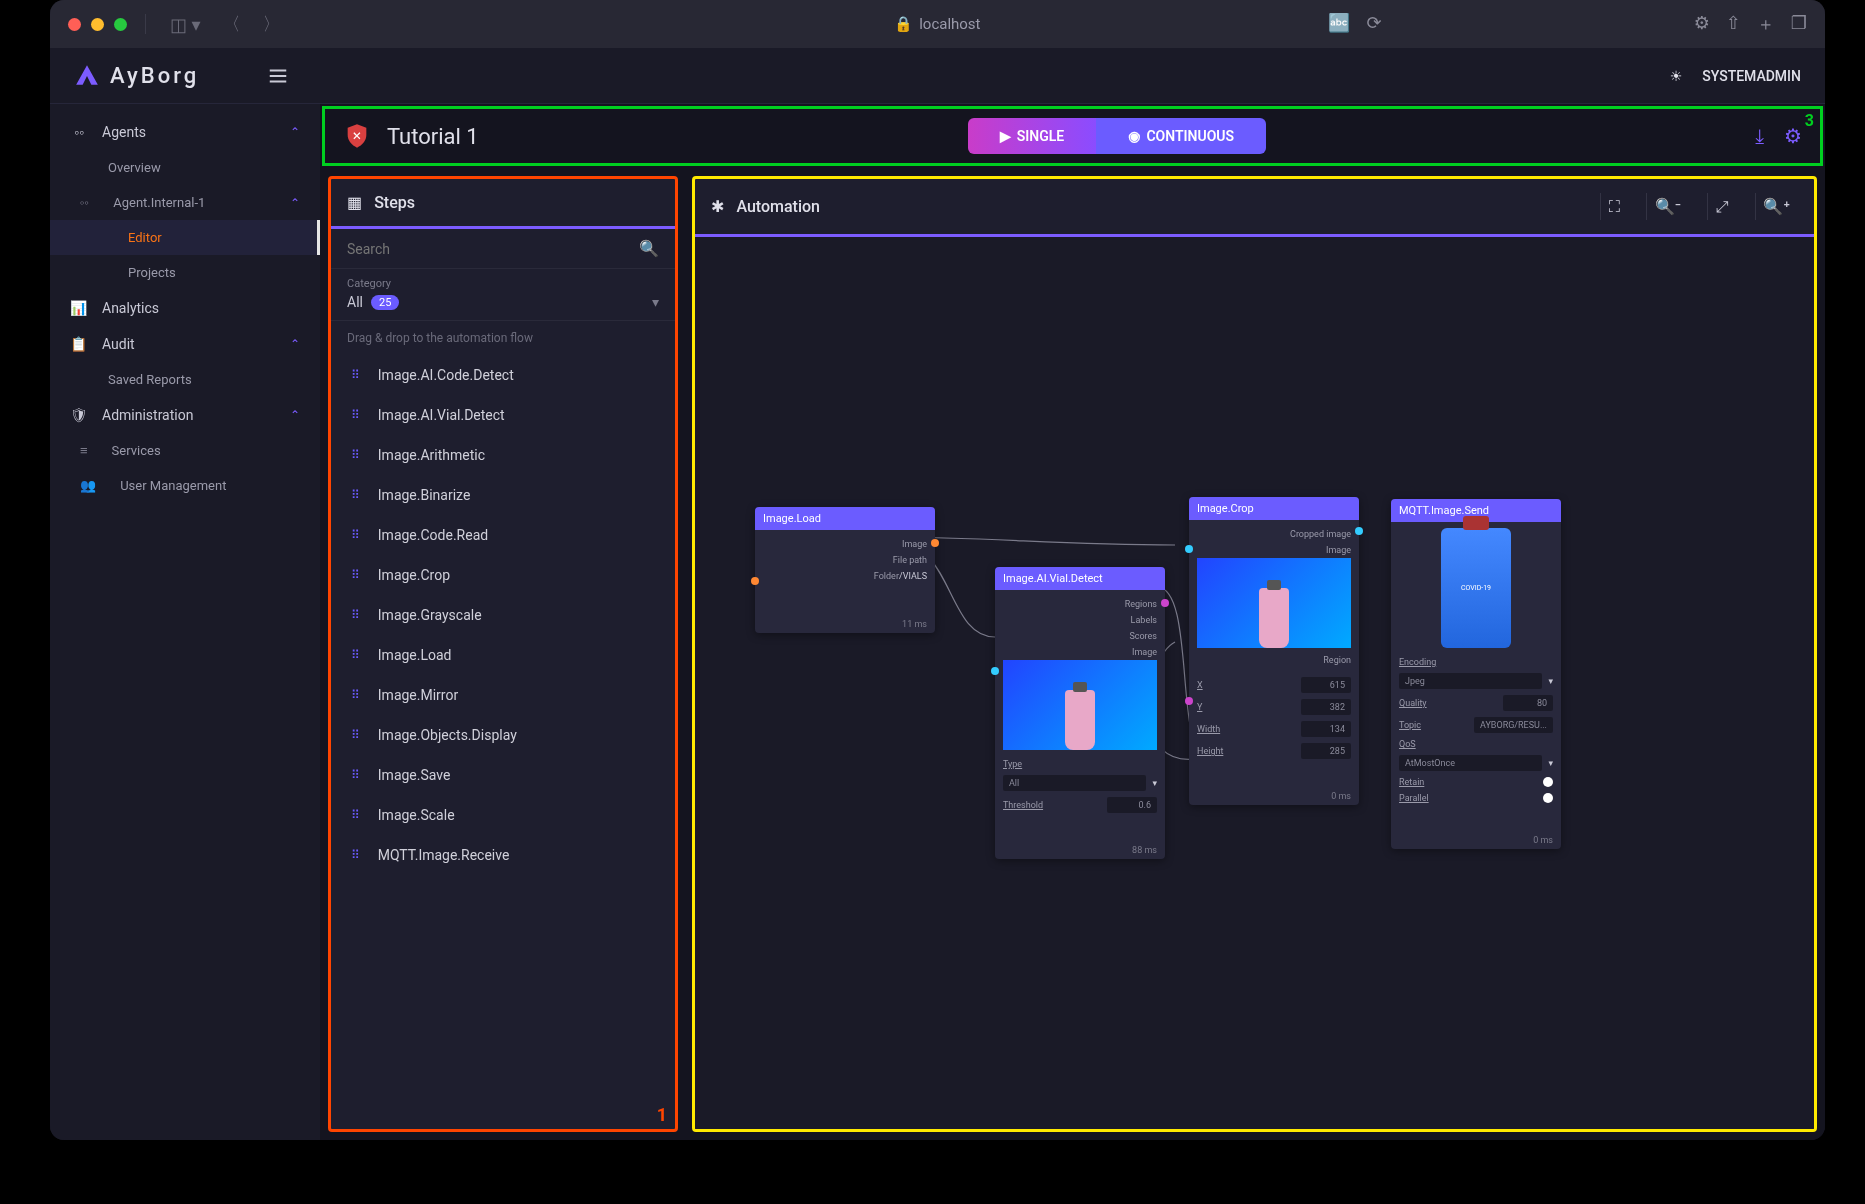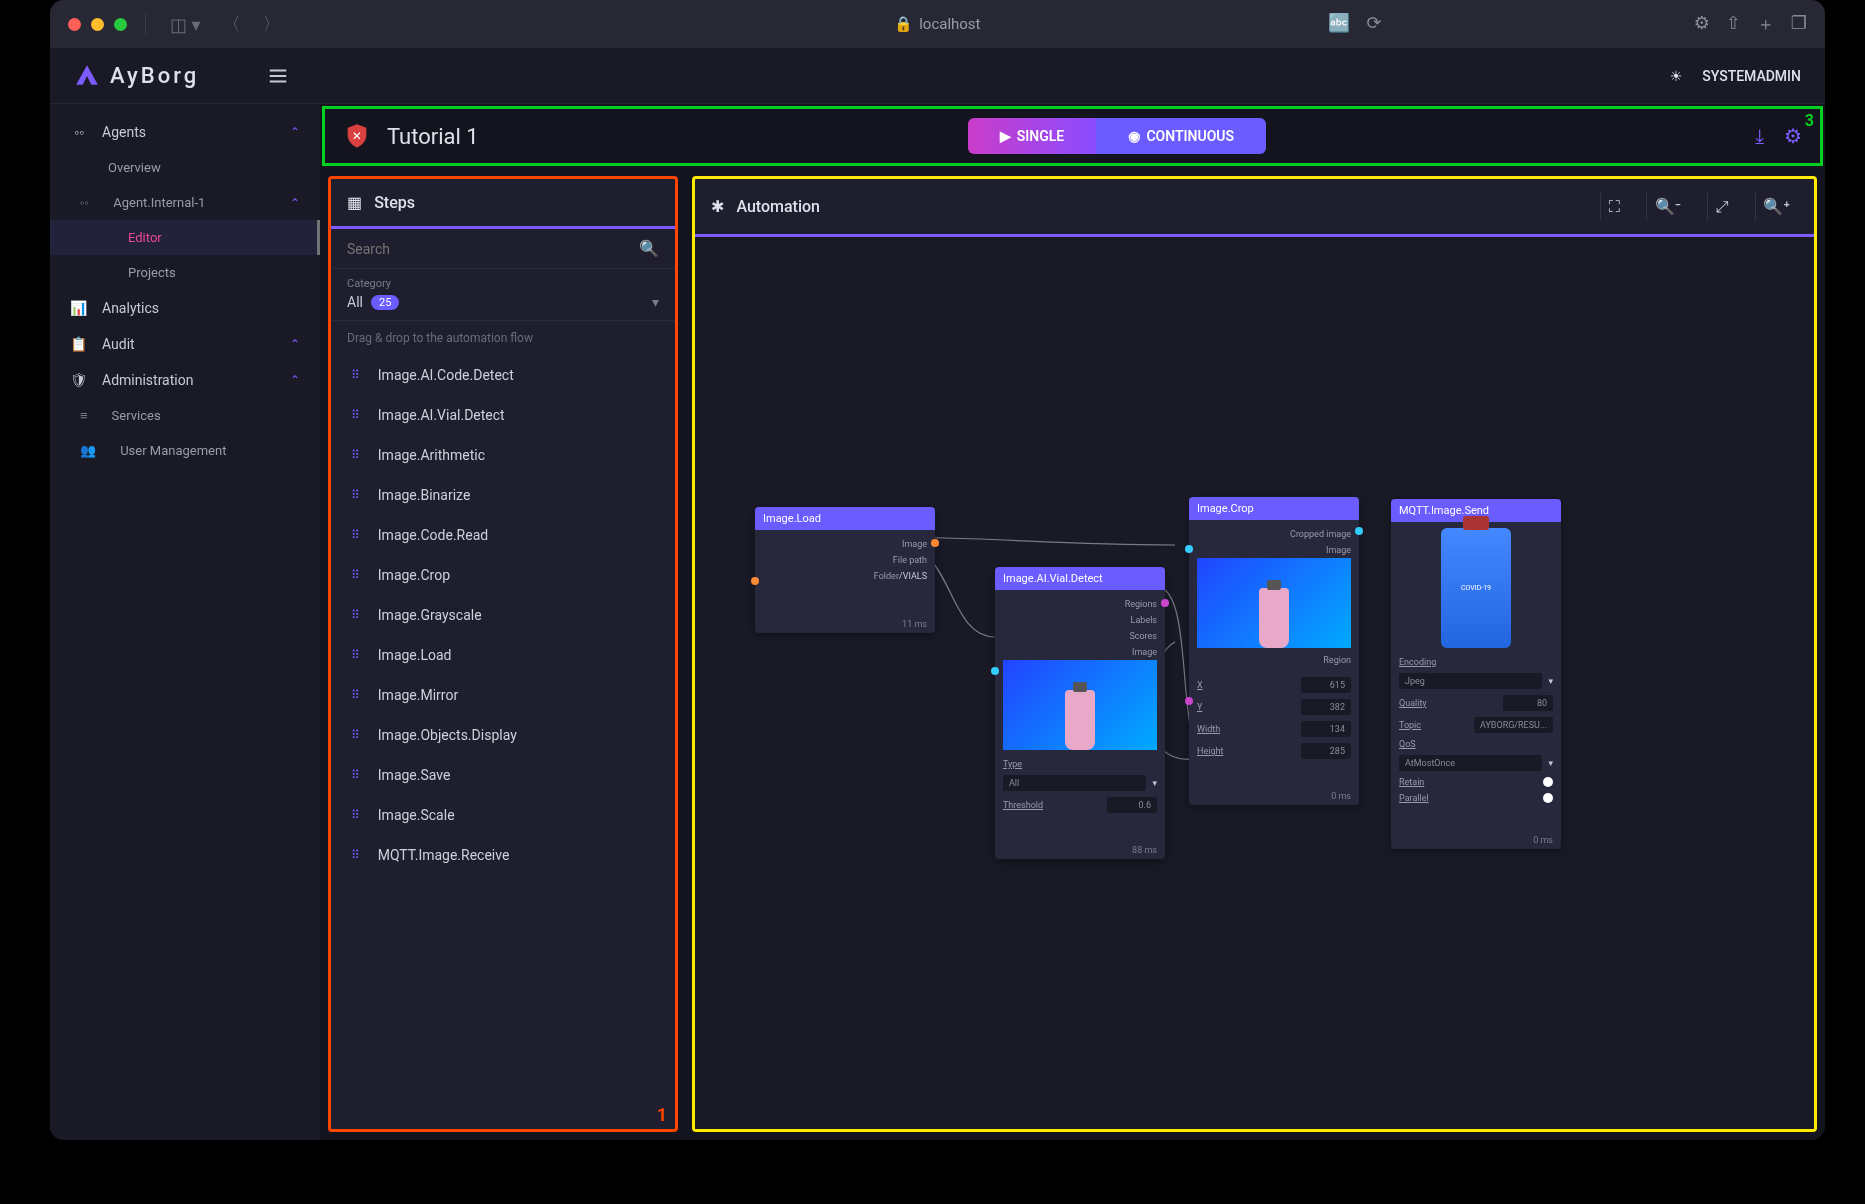--- a/index.html
+++ b/index.html
@@ -15,21 +15,21 @@
 .appbar { height:56px; background:#1a1a27; display:flex; align-items:center; padding:0 24px; border-bottom:1px solid #26263a; }
 .logo { display:flex; align-items:center; gap:10px; font-size:22px; font-weight:500; color:#e0e0ea; letter-spacing:3px;justify-content:center; }
 .logo-mark { width:26px; height:26px; }
 .hamburger { margin-left:68px; color:#c9c9d6; cursor:pointer; }
 .user-area { margin-left:auto; display:flex; align-items:center; gap:20px; color:#e0e0ea; font-size:14px; font-weight:500; }
 .body { display:flex; height:calc(100% - 104px); }
 .sidebar { width:270px; background:#1a1a27; padding-top:10px; flex-shrink:0; }
 .nav-item { display:flex; align-items:center; padding:10px 20px; font-size:14px; color:#c9c9d6; cursor:pointer; gap:14px; }
 .nav-item.sub { padding-left:58px; font-size:13px; color:#9a9aaa; }
 .nav-item.sub2 { padding-left:78px; font-size:13px; color:#9a9aaa; }
-.nav-item.active { background:#22223a; color:#ec4899; border-right:3px solid #737373; }
+.nav-item.active { background:#22223a; color:#f97316; border-right:3px solid #e5e5e5; }
 .nav-chev { margin-left:auto; color:#7c5cff; font-size:12px; }
 .nav-icon { width:18px; text-align:center; }
 .main { flex:1; background:#14141f; display:flex; flex-direction:column; position:relative; }
 .pagebar { height:60px; display:flex; align-items:center; padding:0 18px; gap:16px; border:3px solid #00d020; position:relative; margin:2px; }
 .pagebar .badge-num { position:absolute; right:6px; top:2px; color:#00d020; font-weight:700; font-size:16px; }
 .shield { width:28px; height:28px; }
 .page-title { font-size:22px; color:#e0e0ea; }
 .mode-toggle { margin:0 auto; display:flex; border-radius:6px; overflow:hidden; }
 .mode-btn { padding:10px 32px; font-size:14px; font-weight:600; color:#fff; display:flex; align-items:center; gap:6px; cursor:pointer; }
 .mode-single { background:linear-gradient(90deg,#c93cc9,#8b4cff); }
@@ -138,20 +138,21 @@
       <div class="nav-item sub2">Projects</div>
       <div class="nav-item">
         <span class="nav-icon">📊</span>
         <span>Analytics</span>
       </div>
       <div class="nav-item">
         <span class="nav-icon">📋</span>
         <span>Audit</span>
         <span class="nav-chev">⌃</span>
       </div>
+      <div class="nav-item sub">Saved Reports</div>
       <div class="nav-item">
         <span class="nav-icon">🛡</span>
         <span>Administration</span>
         <span class="nav-chev">⌃</span>
       </div>
       <div class="nav-item sub">
         <span style="margin-left:-28px;margin-right:10px;color:#7a7a8a">≡</span>
         <span>Services</span>
       </div>
       <div class="nav-item sub">

